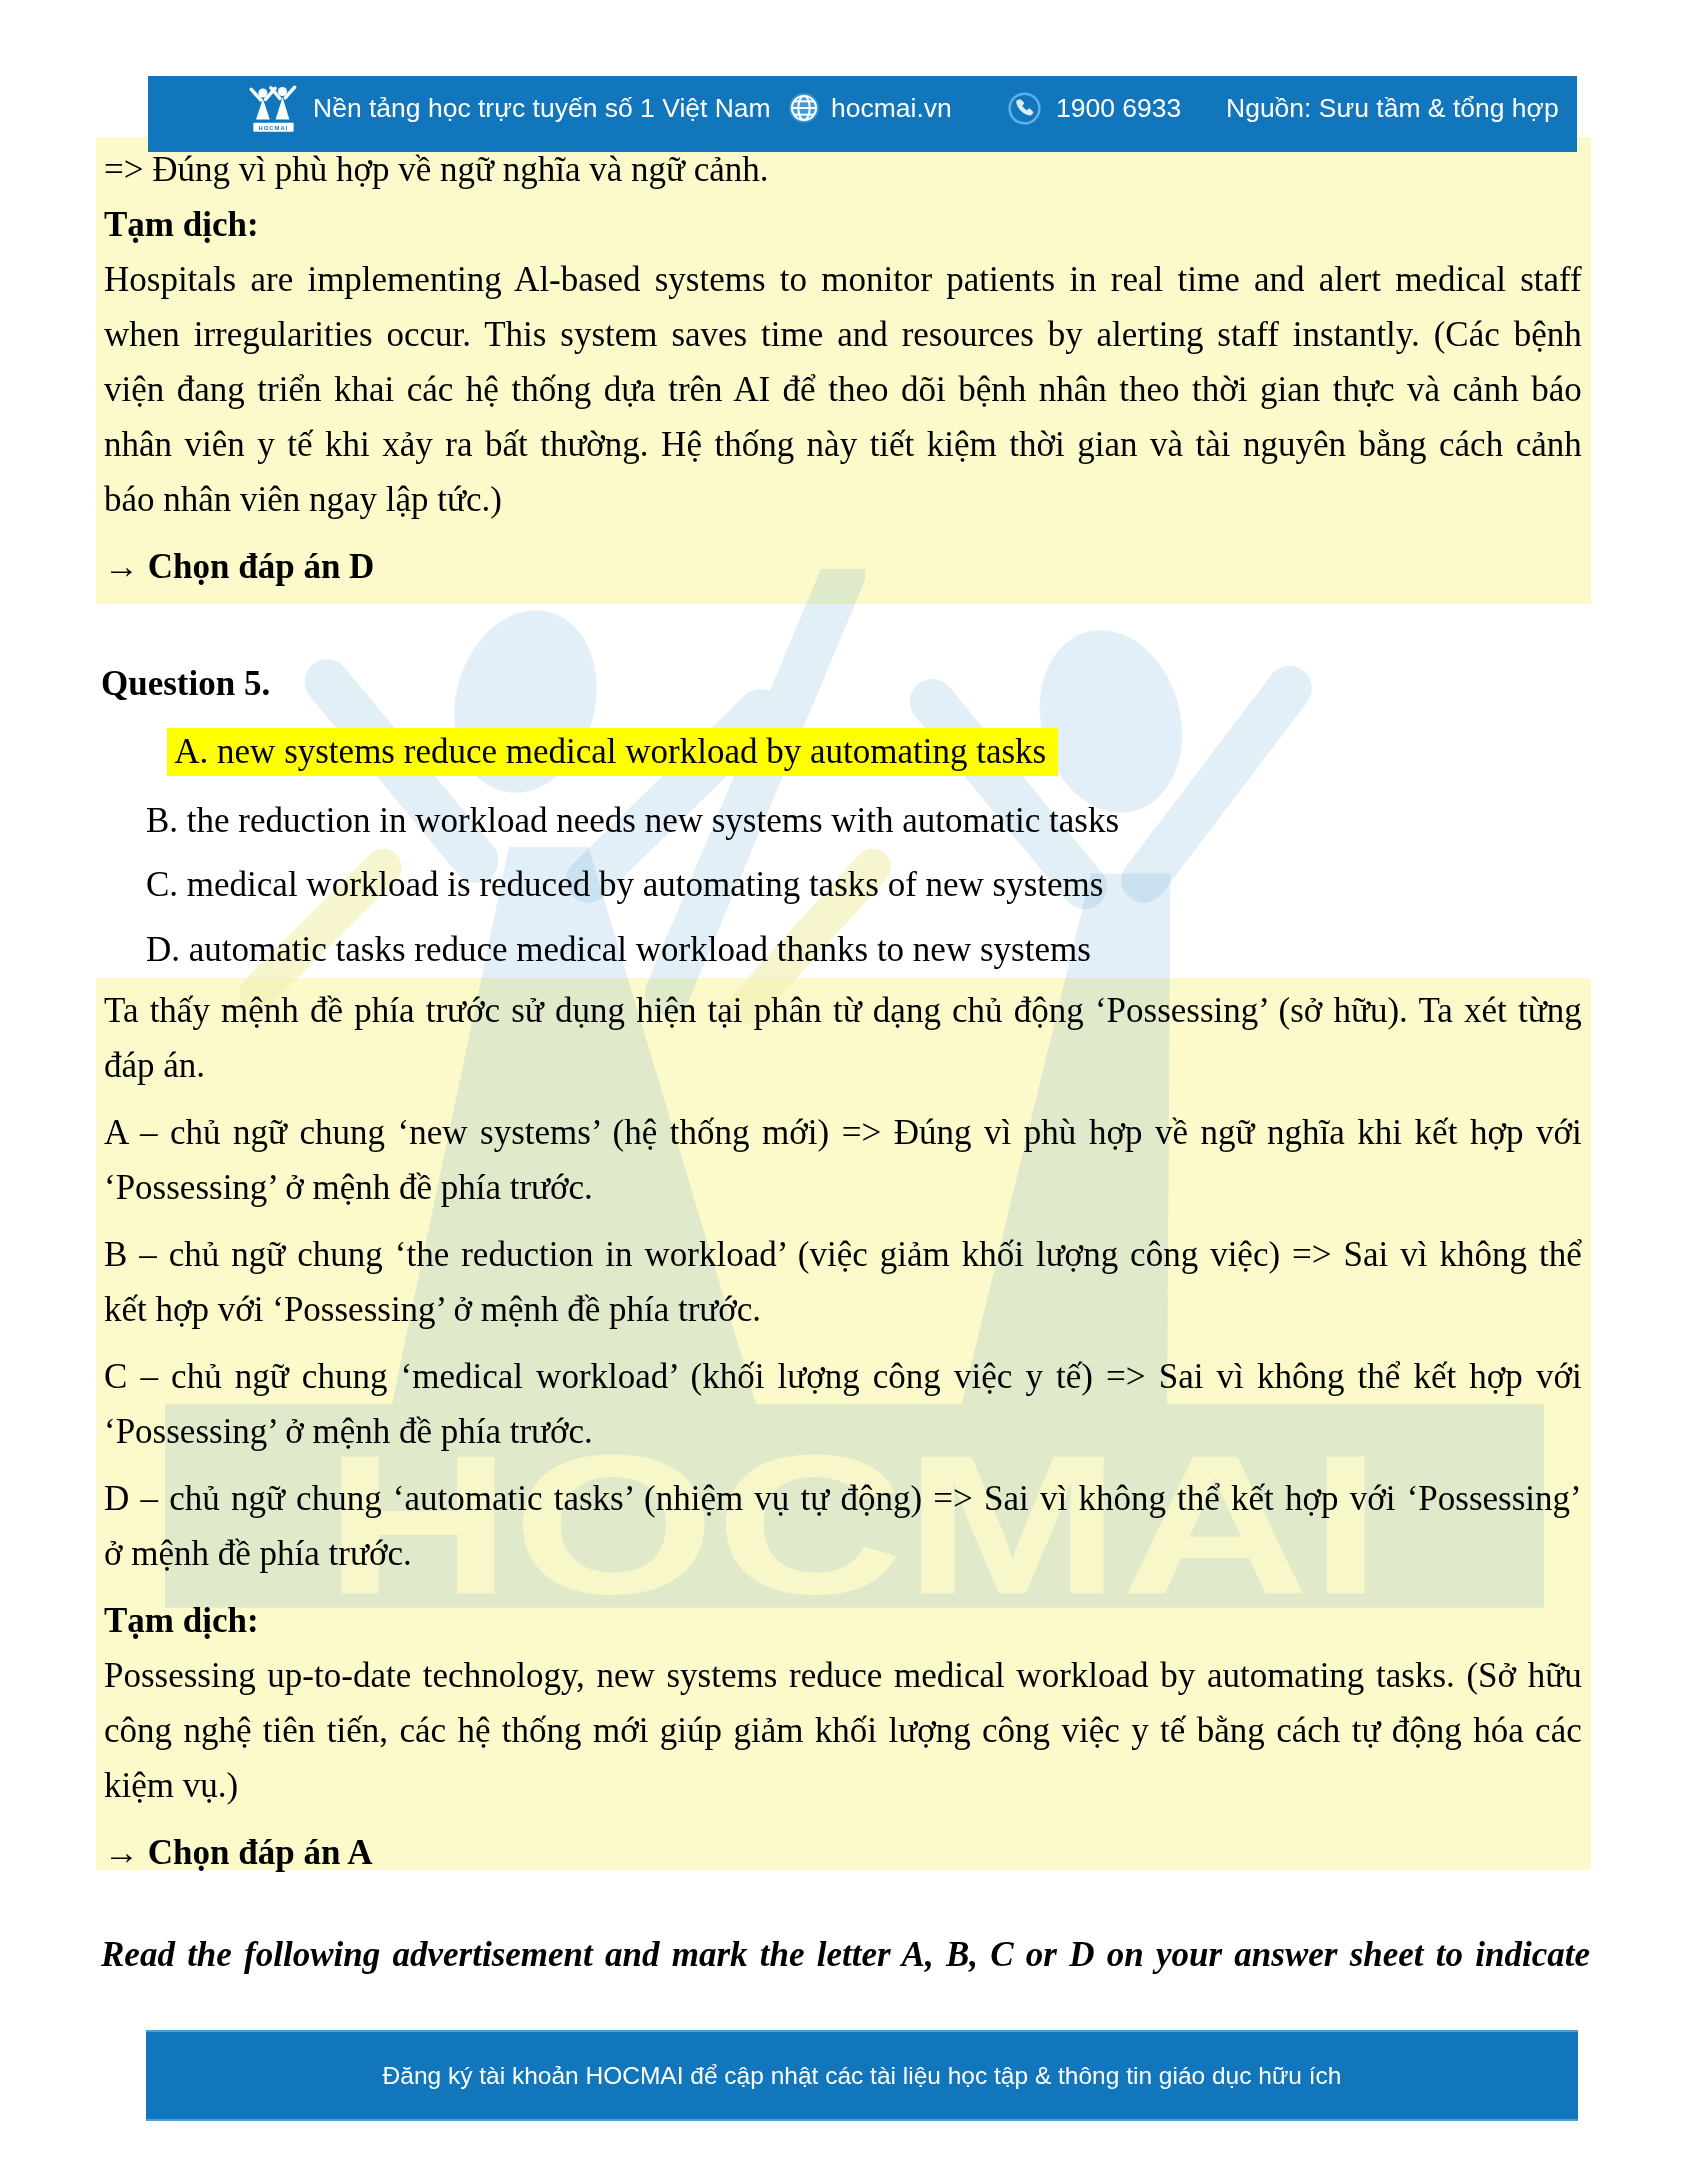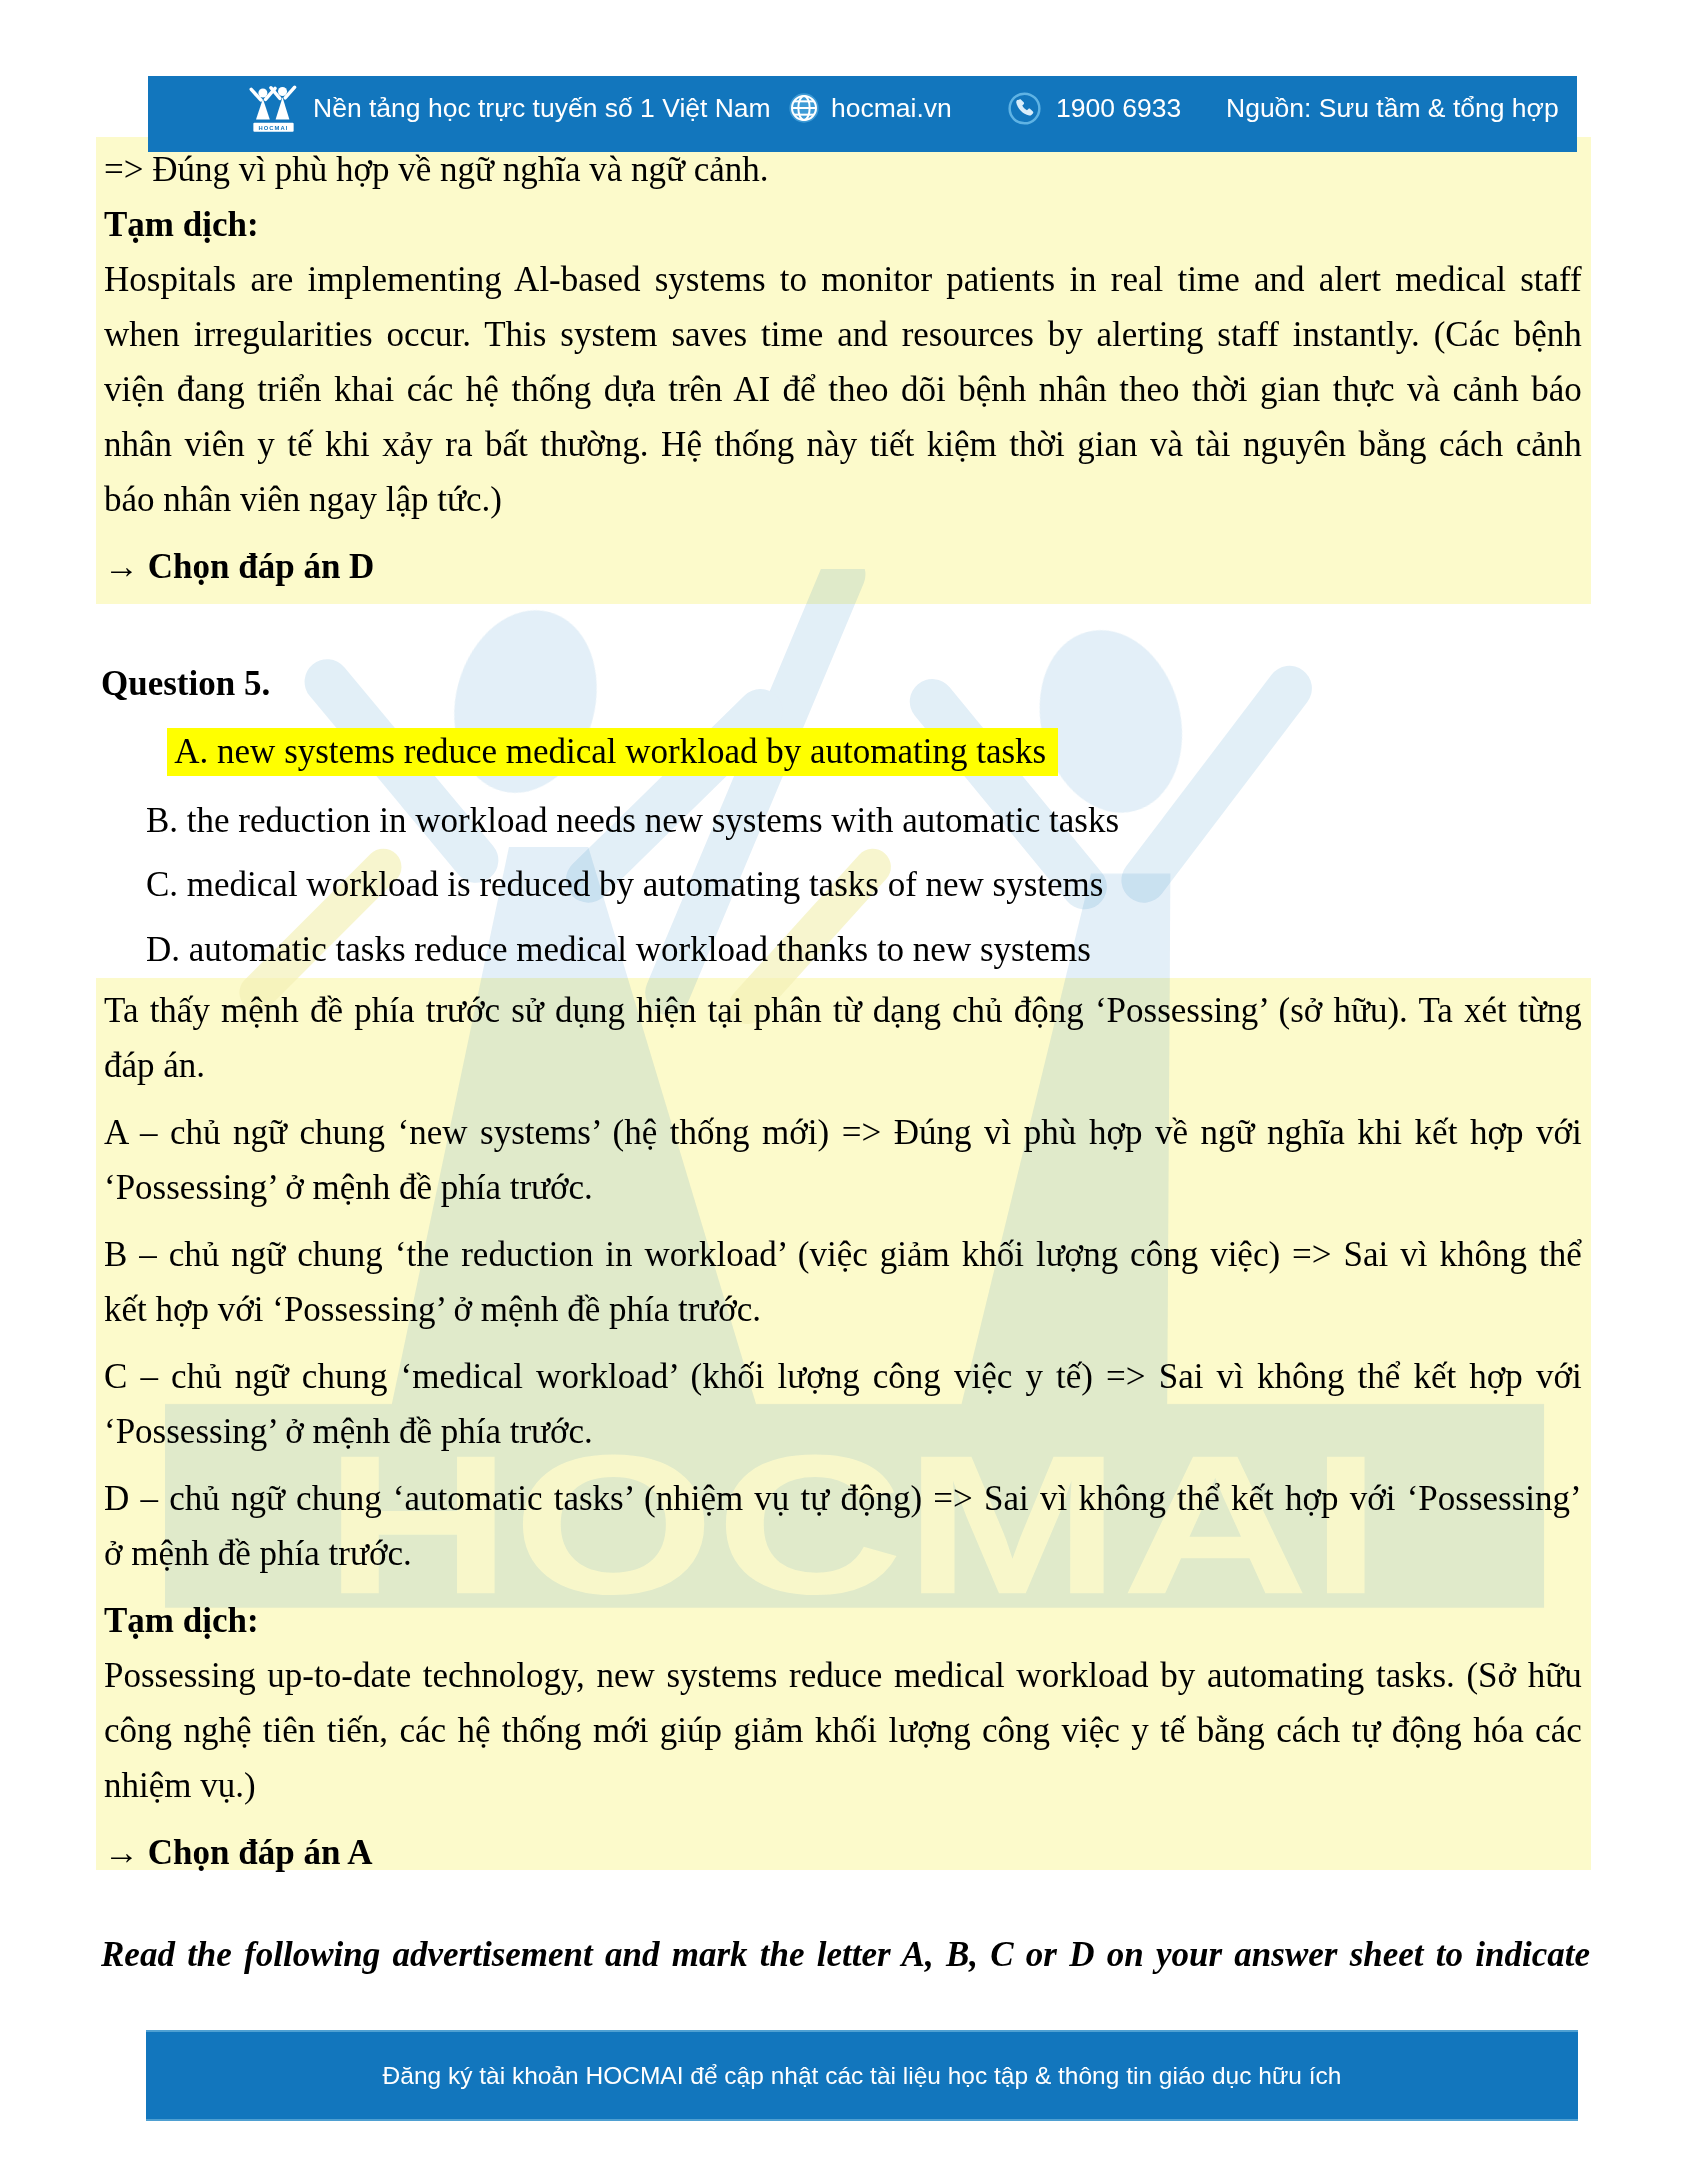--- a/index.html
+++ b/index.html
@@ -94,21 +94,21 @@
       <div class="jlast">‘Possessing’ ở mệnh đề phía trước.</div>
     </div>
     <div class="jpar">
       <div class="jline">D – chủ ngữ chung ‘automatic tasks’ (nhiệm vụ tự động) =&gt; Sai vì không thể kết hợp với ‘Possessing’</div>
       <div class="jlast">ở mệnh đề phía trước.</div>
     </div>
     <div class="bodyline lbl-bold">Tạm dịch:</div>
     <div class="jpar">
       <div class="jline">Possessing up-to-date technology, new systems reduce medical workload by automating tasks. (Sở hữu</div>
       <div class="jline">công nghệ tiên tiến, các hệ thống mới giúp giảm khối lượng công việc y tế bằng cách tự động hóa các</div>
-      <div class="jlast">nhiệm vụ.)</div>
+      <div class="jlast">kiệm vụ.)</div>
     </div>
     <div class="answer-line" style="margin-top:1.3px">→ Chọn đáp án A</div>
   </div>
 
   <svg class="wm" width="1389" height="1039" viewBox="0 0 2100 1570">
     <g fill="#1478BE" opacity="0.12" stroke="none">
       <ellipse cx="545" cy="200" rx="105" ry="140" transform="rotate(15 545 200)"></ellipse>
       <path d="M520,420 L335,1300 L905,1300 L640,420 Z"></path>
       <ellipse cx="1430" cy="230" rx="105" ry="140" transform="rotate(-15 1430 230)"></ellipse>
       <path d="M1400,460 L1195,1300 L1515,1300 L1520,460 Z"></path>

